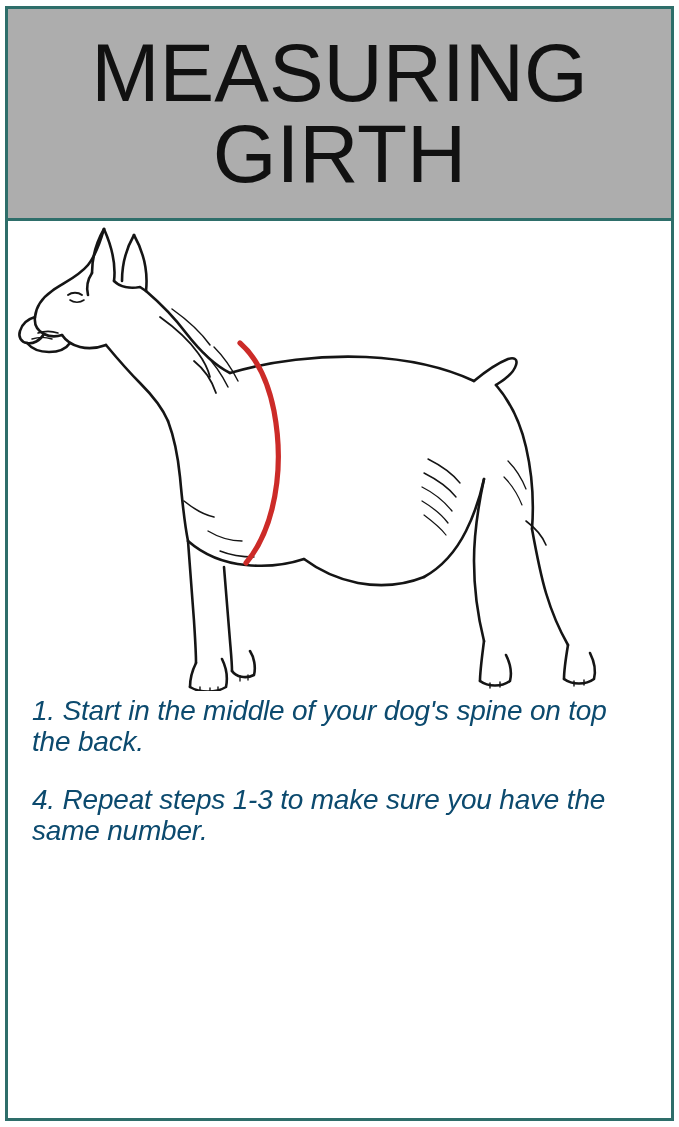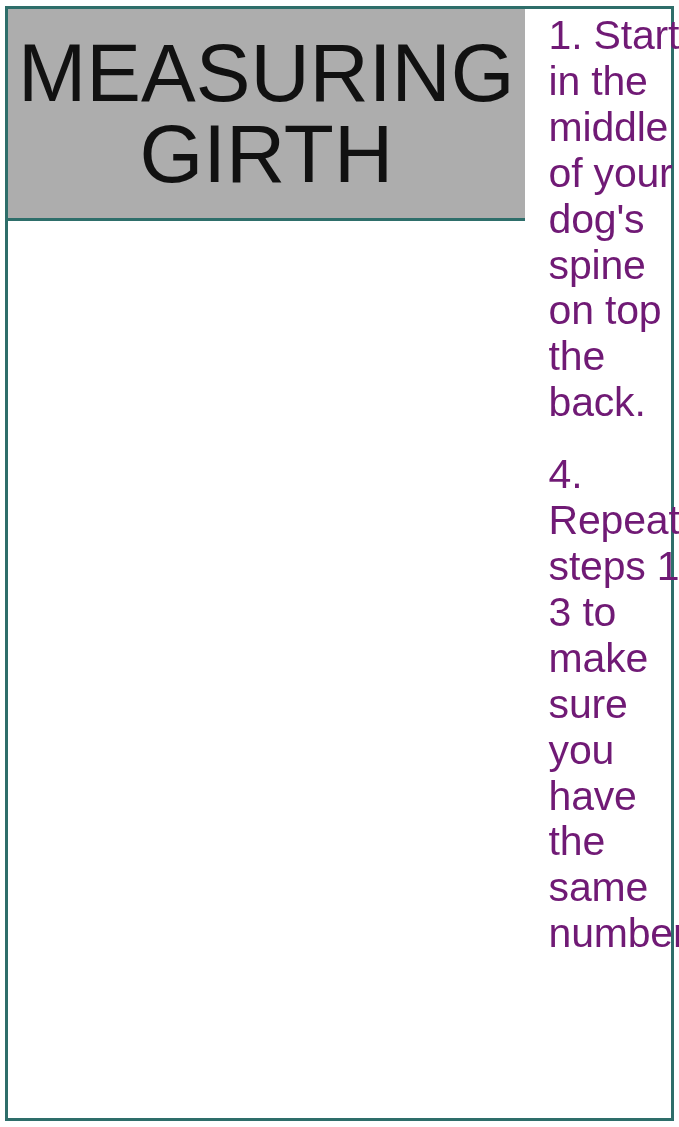--- a/index.html
+++ b/index.html
@@ -16,21 +16,21 @@
   .poster {
     position: absolute;
     left: 5px;
     top: 6px;
     width: 669px;
     height: 1115px;
     box-sizing: border-box;
     border: 3px solid #2e6e6a;
     background: #ffffff;
     display: flex;
-    flex-direction: row;
+    flex-direction: column;
   }
   .title-band {
     background: #adadad;
     border-bottom: 3px solid #2e6e6a;
     height: 212px;
     box-sizing: border-box;
     display: flex;
     align-items: center;
     justify-content: center;
     flex: none;
@@ -54,25 +54,26 @@
   .illustration svg {
     position: absolute;
     left: 0;
     top: 0;
   }
   .instructions {
     padding: 4px 22px 0 24px;
     flex: 1;
   }
   .step {
-    color: #701a75;
-    font-size: 41px;
+    color: #0c4a6e;
+    font-size: 28px;
     line-height: 1.12;
     margin: 0 0 26px 0;
     letter-spacing: -0.2px;
+    font-style: italic;
   }
   .step:last-child { margin-bottom: 6px; }
 </style>
 </head>
 <body>
 
 <div class="poster">
 
   <div class="title-band">
     <div class="title-text">MEASURING

